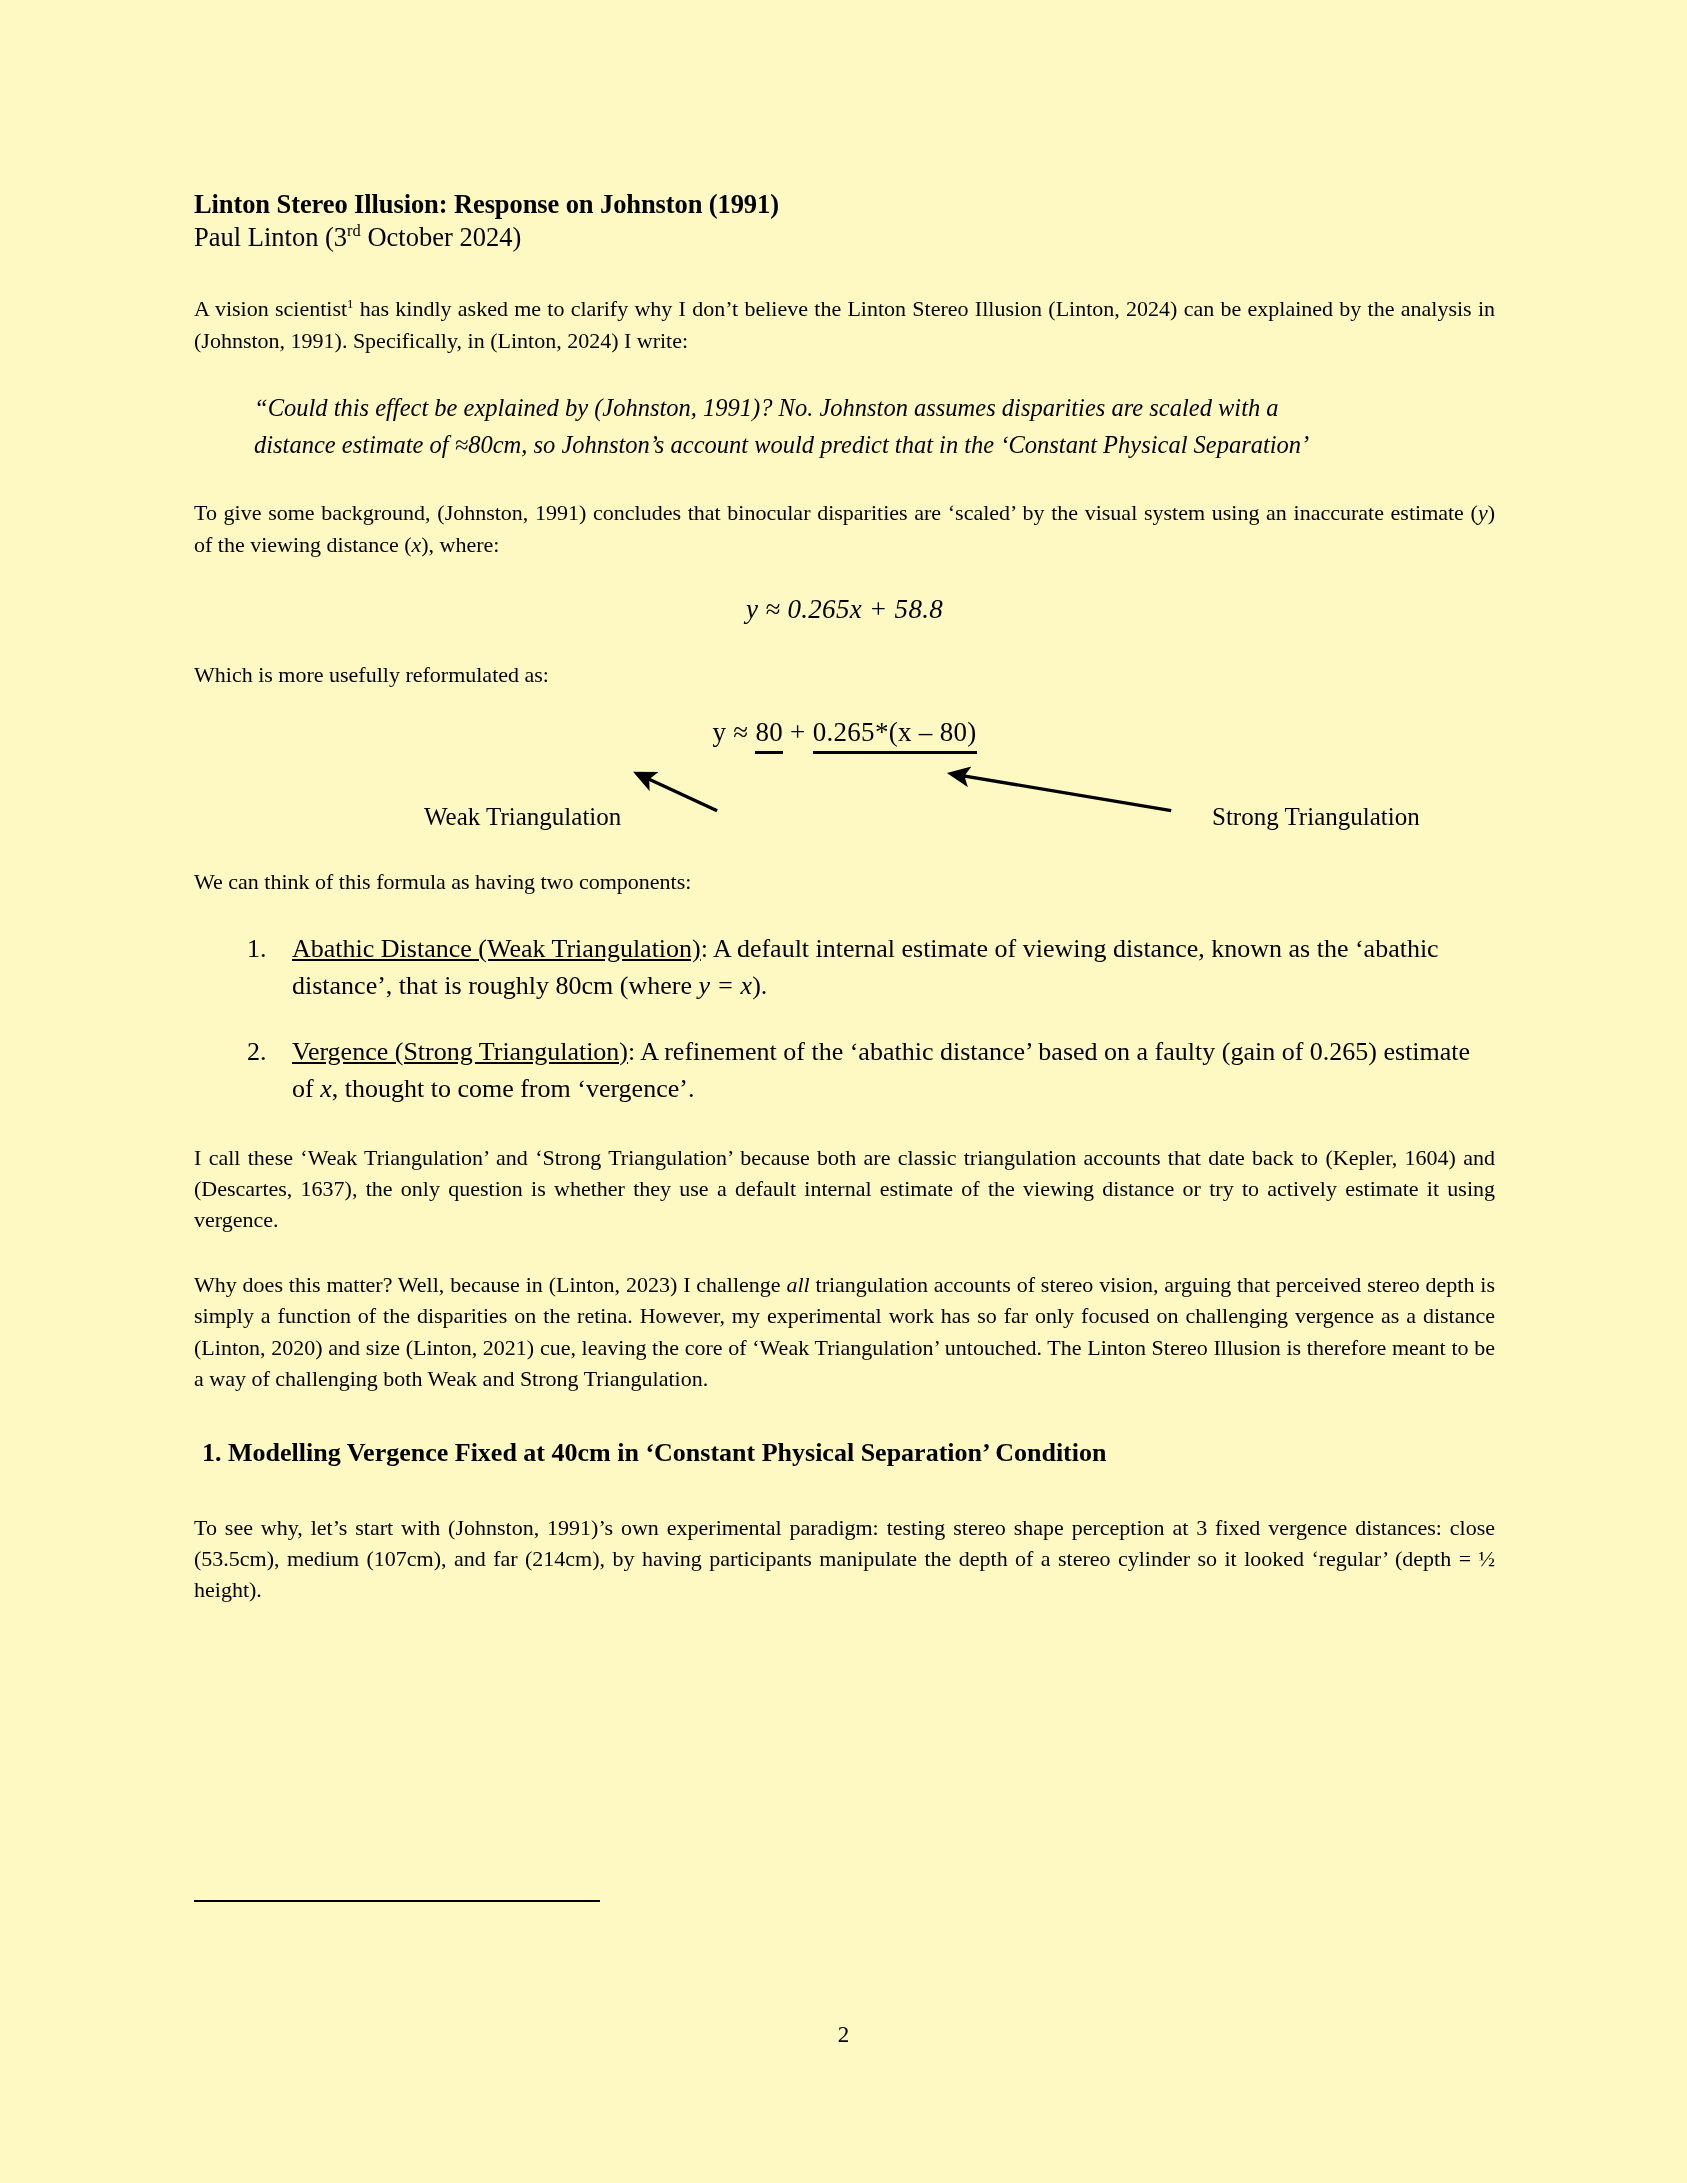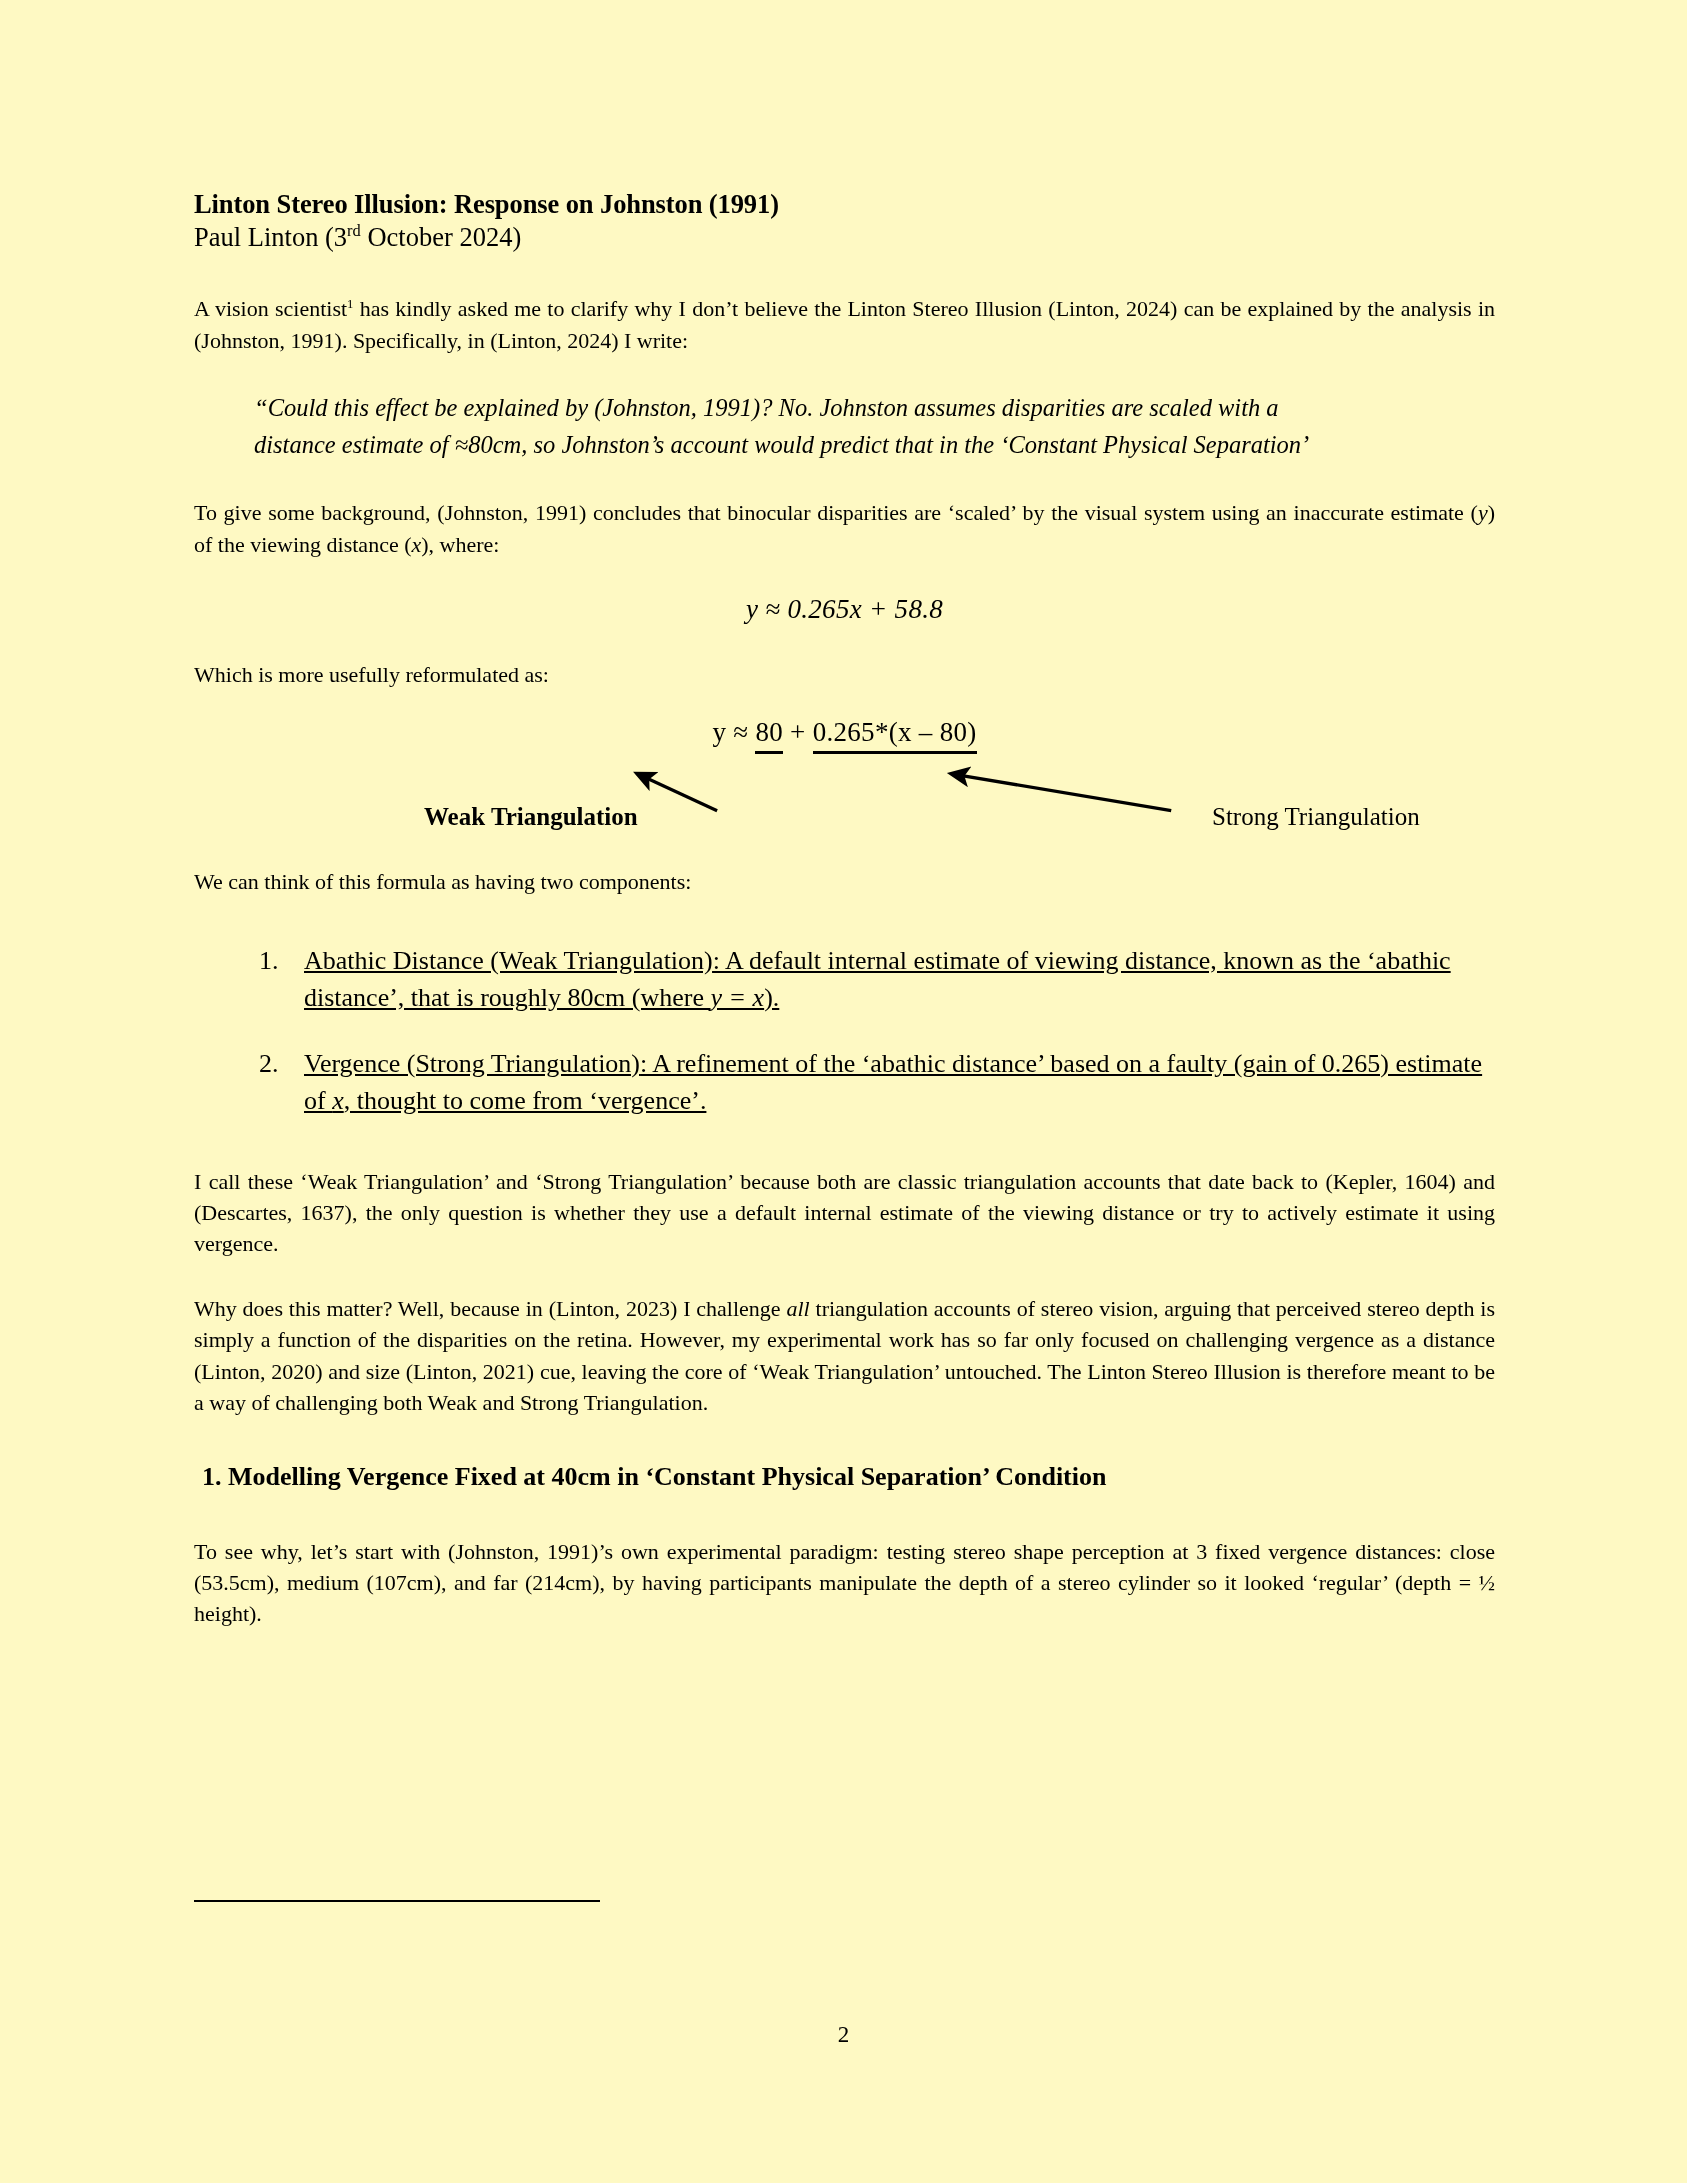--- a/index.html
+++ b/index.html
@@ -104,38 +104,37 @@
   .eq2-line .seg-strong {
     border-bottom: 3.3px solid #000;
     padding-bottom: 4.6px;
   }
   .ann-label {
     position: absolute;
     font-style: normal;
     font-size: 25px;
     white-space: nowrap;
   }
-  .ann-weak  { left: 230px;  top: 86px; font-weight: bold; }
+  .ann-weak  { left: 230px;  top: 86px; }
   .ann-strong{ left: 1018px; top: 86px; }
   .ann-svg {
     position: absolute;
     left: 0;
     top: 0;
     width: 1301px;
     height: 132px;
     overflow: visible;
   }
 
   
   ol.numlist {
-    margin: 12px;
+    margin: 0;
     padding: 0;
     list-style: none;
     counter-reset: itm;
-    text-decoration: underline;
   }
   ol.numlist > li {
     position: relative;
     counter-increment: itm;
     padding-left: 98px;
     font-size: 26px;
     line-height: 1.42;
     text-align: left;
     margin-bottom: 29px;
   }

